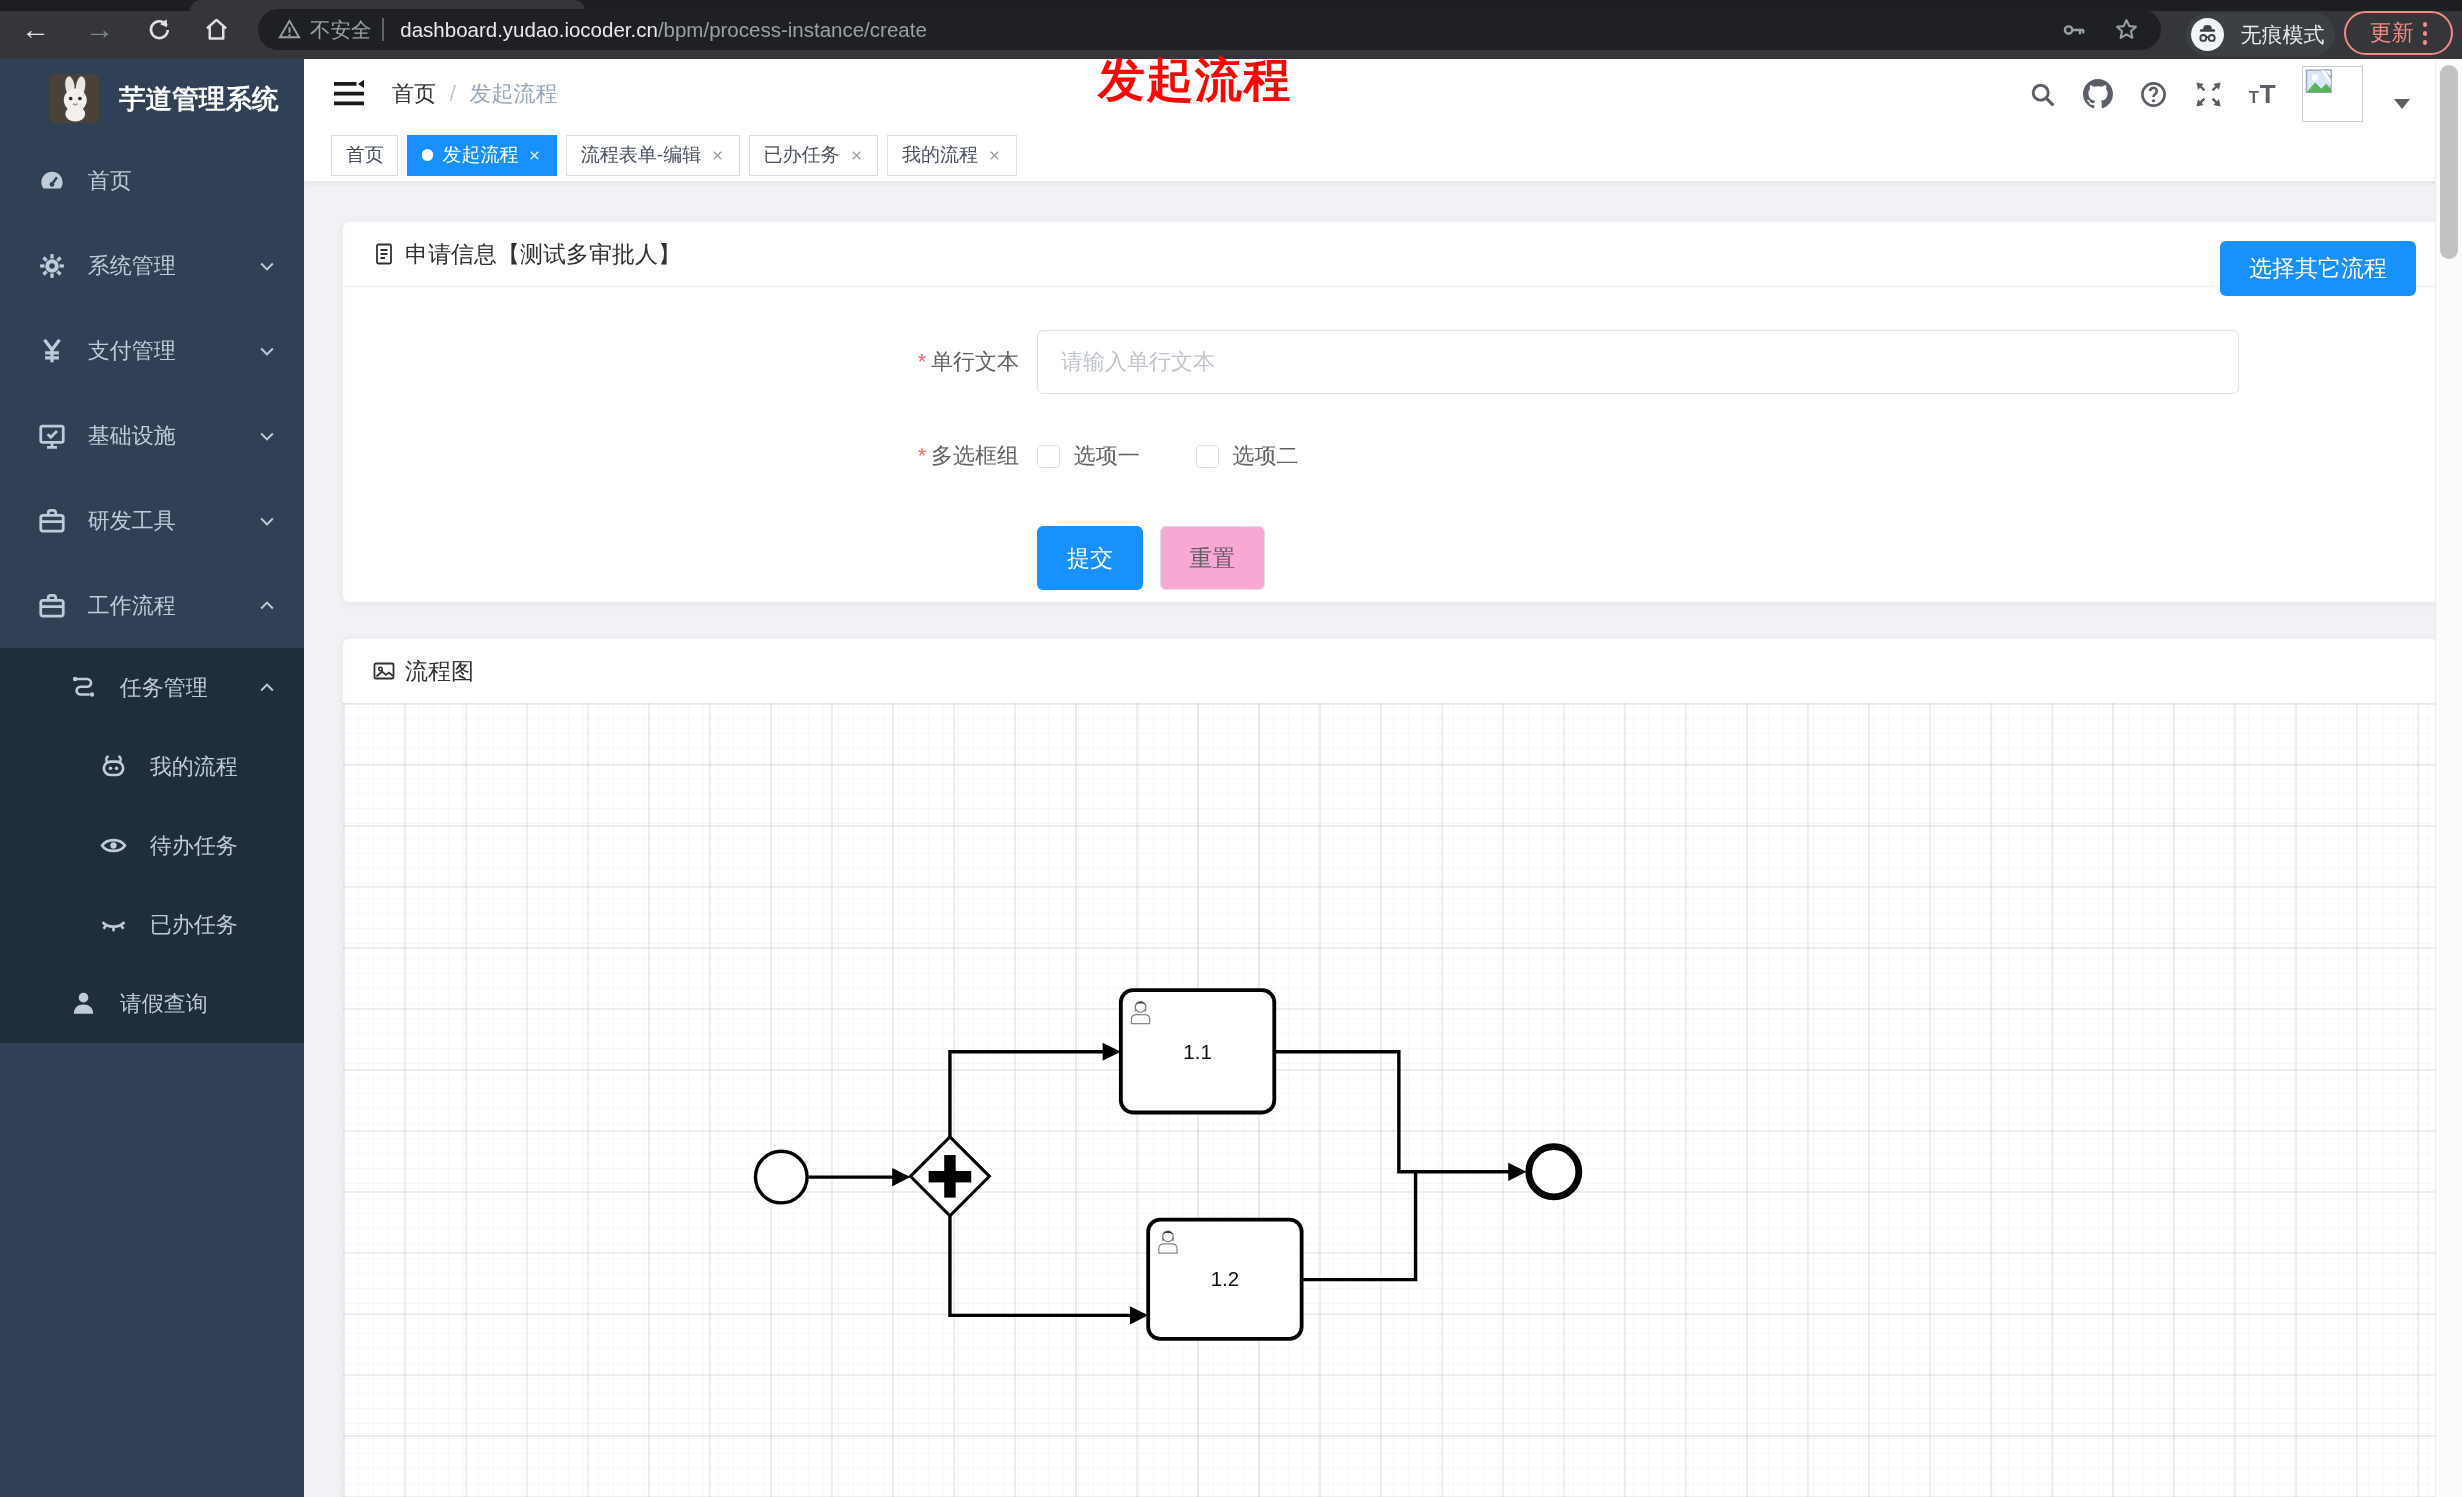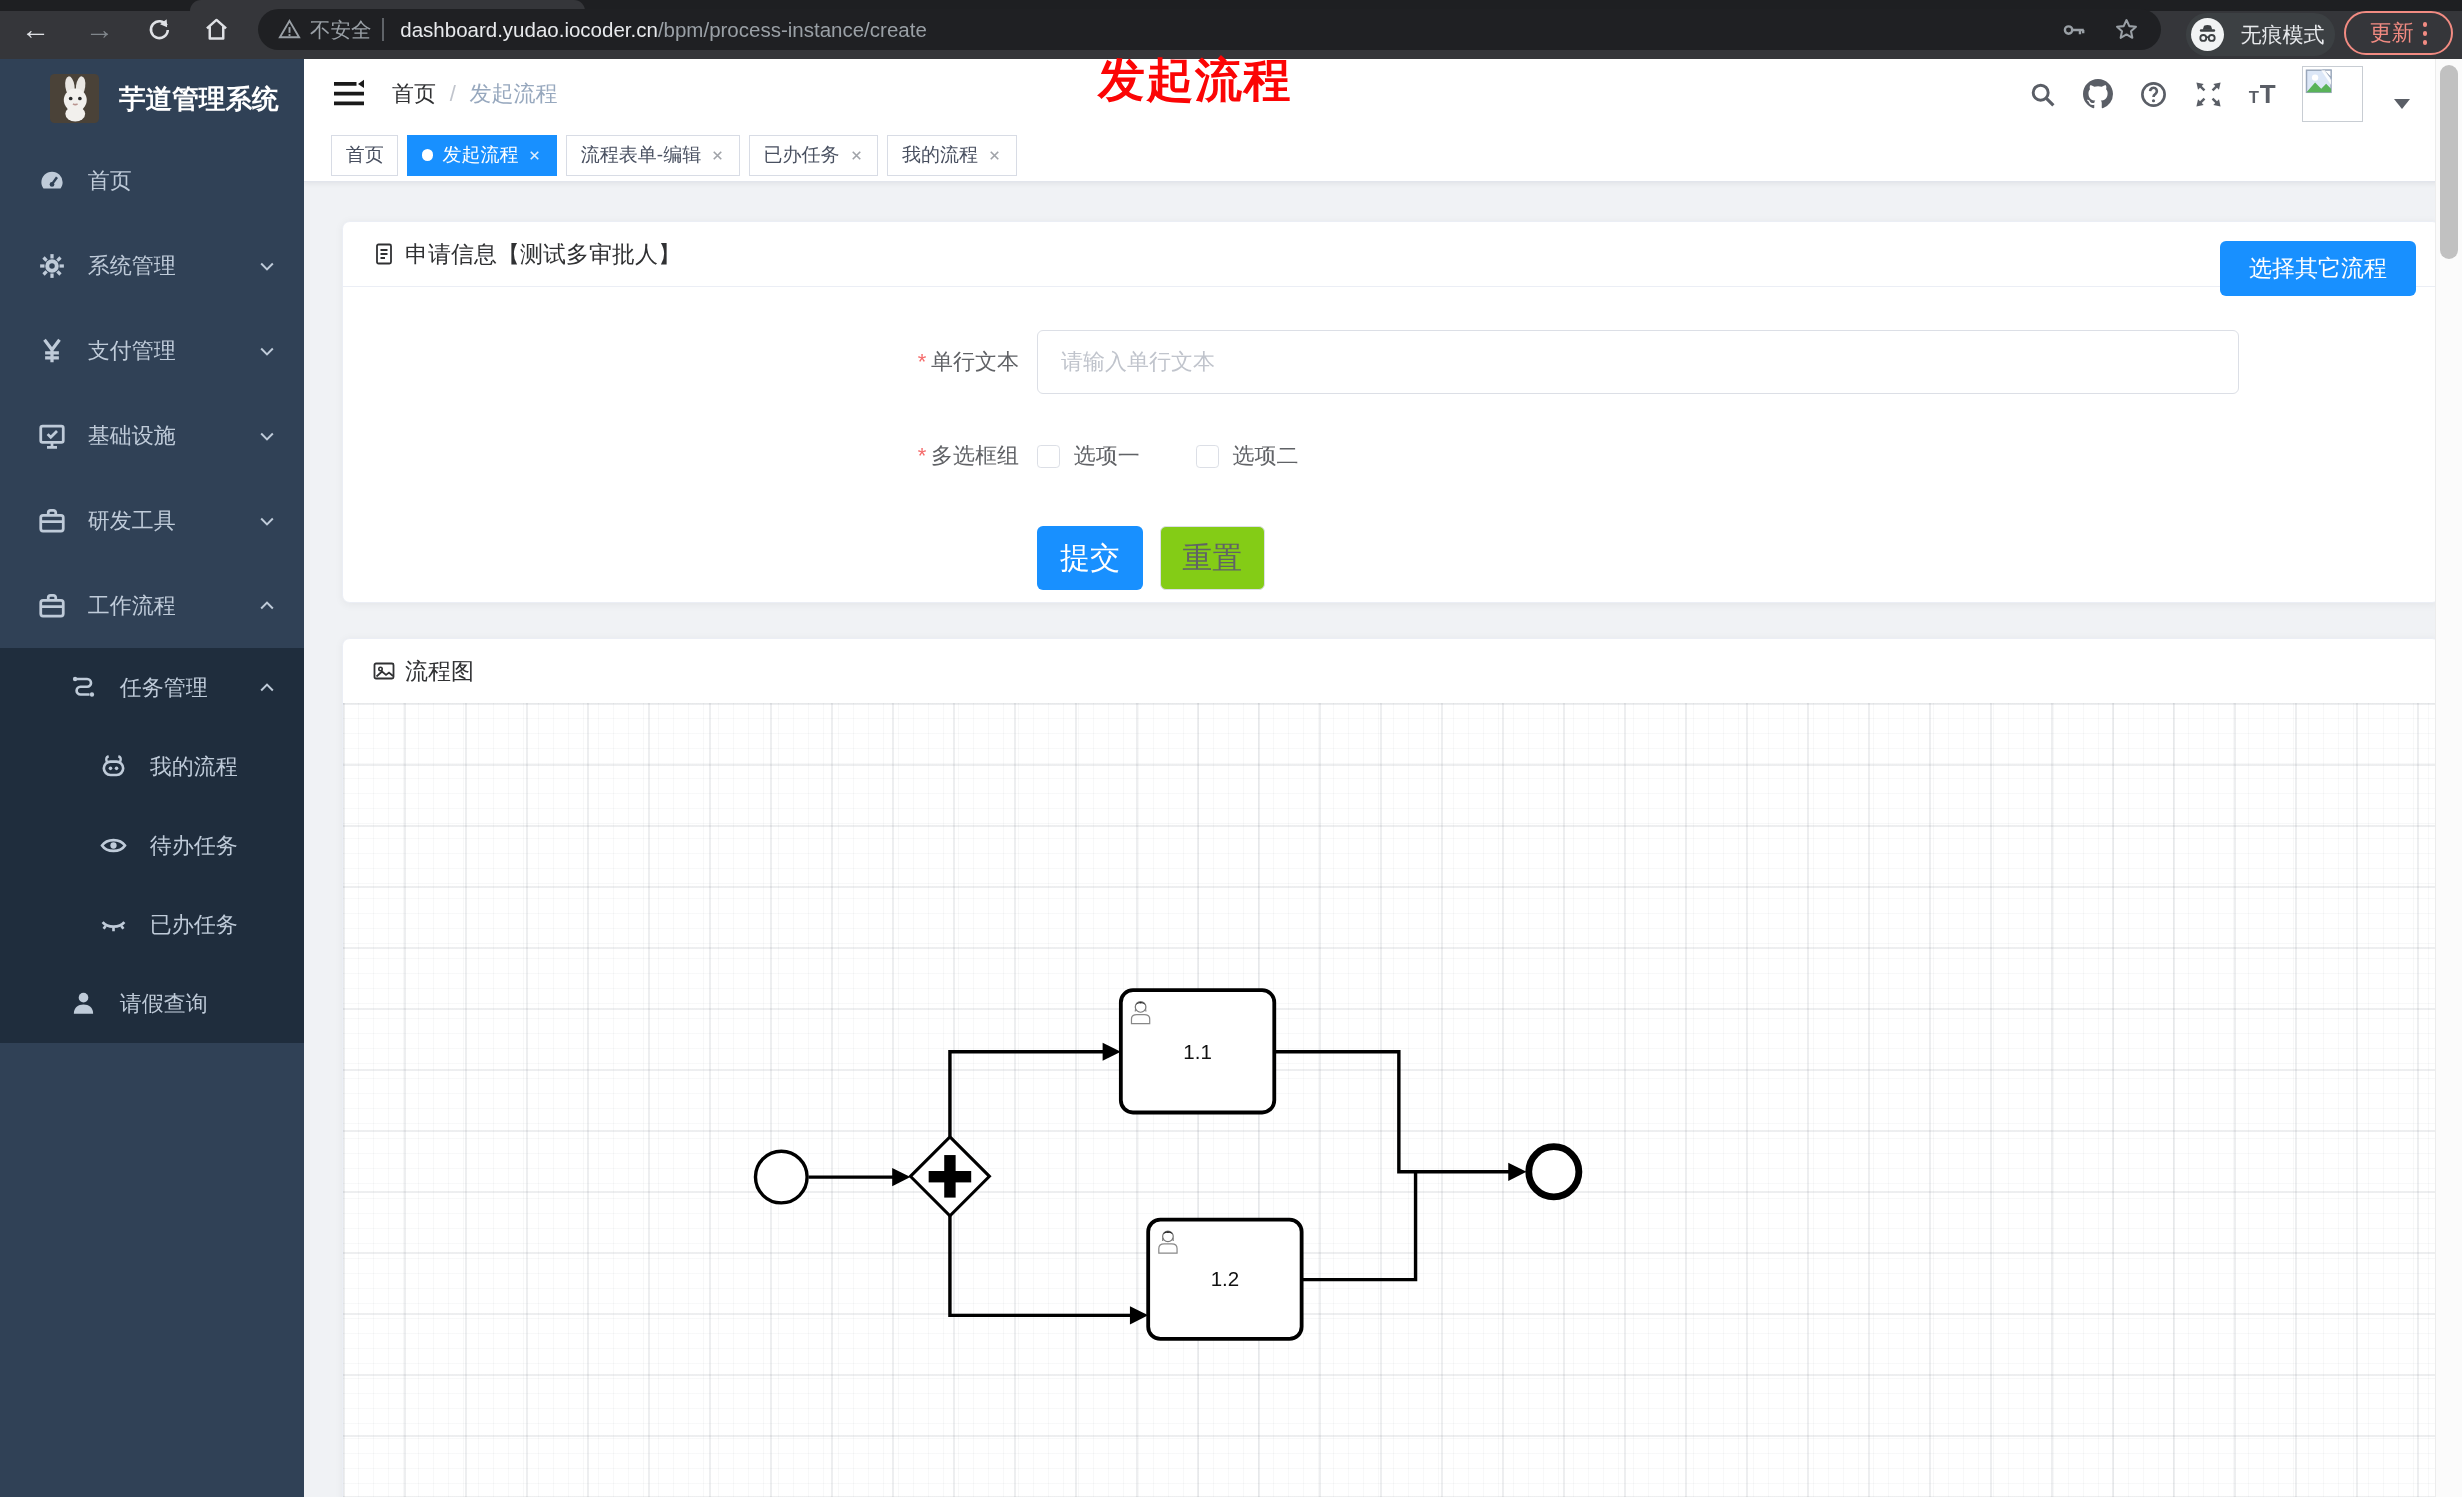--- a/index.html
+++ b/index.html
@@ -66,23 +66,23 @@
   .row2{margin-top:47px;height:30px;}
   .row3{margin-top:55px;height:64px;}
   .f-label{width:676px;text-align:right;font-size:22px;color:#606266;padding-right:0;flex:none;}
   .req{color:#f56c6c;margin-right:4.6px;}
   .f-content{margin-left:18px;display:flex;align-items:center;}
   .txt-input{width:1202px;height:64px;border:1.5px solid #dcdfe6;border-radius:6px;font-size:22px;color:#606266;padding:0 23px;box-sizing:border-box;outline:none;font-family:inherit;}
   .txt-input::placeholder{color:#c0c4cc;}
   .cb-box{width:23px;height:23px;border:1.5px solid #dcdfe6;border-radius:3.8px;background:#fff;box-sizing:border-box;flex:none;cursor:pointer;}
   .cb-lab{font-size:22px;color:#606266;margin-left:13.7px;}
   .cb-group2{margin-left:56px;display:flex;align-items:center;}
-  .btn{height:64px;border-radius:6px;font-size:30px;display:flex;align-items:center;justify-content:center;cursor:pointer;box-sizing:border-box;}
+  .btn{height:64px;border-radius:6px;font-size:23px;display:flex;align-items:center;justify-content:center;cursor:pointer;box-sizing:border-box;}
   .btn-primary{width:106px;background:#1890ff;color:#fff;border:none;}
-  .btn-plain{width:105px;background:#84cc16;color:#606266;border:1.5px solid #dcdfe6;margin-left:16.7px;}
+  .btn-plain{width:105px;background:#f9a8d4;color:#606266;border:1.5px solid #dcdfe6;margin-left:16.7px;}
   
   .bpmn-canvas{position:absolute;left:0;top:64px;right:0;bottom:0;border-radius:0 0 7.6px 7.6px;background-color:#fff;
     background-image:
       linear-gradient(to right, rgba(50,62,80,.085) 1.5px, transparent 1.5px),
       linear-gradient(to bottom, rgba(50,62,80,.085) 1.5px, transparent 1.5px),
       linear-gradient(to right, rgba(50,62,80,.035) 1.5px, transparent 1.5px),
       linear-gradient(to bottom, rgba(50,62,80,.035) 1.5px, transparent 1.5px);
     background-size:61px 61px,61px 61px,15px 15px,15px 15px;}
   
   .annotation{position:absolute;left:1098px;top:49px;font-size:47px;font-weight:700;color:#fb0505;z-index:60;letter-spacing:1.5px;}

